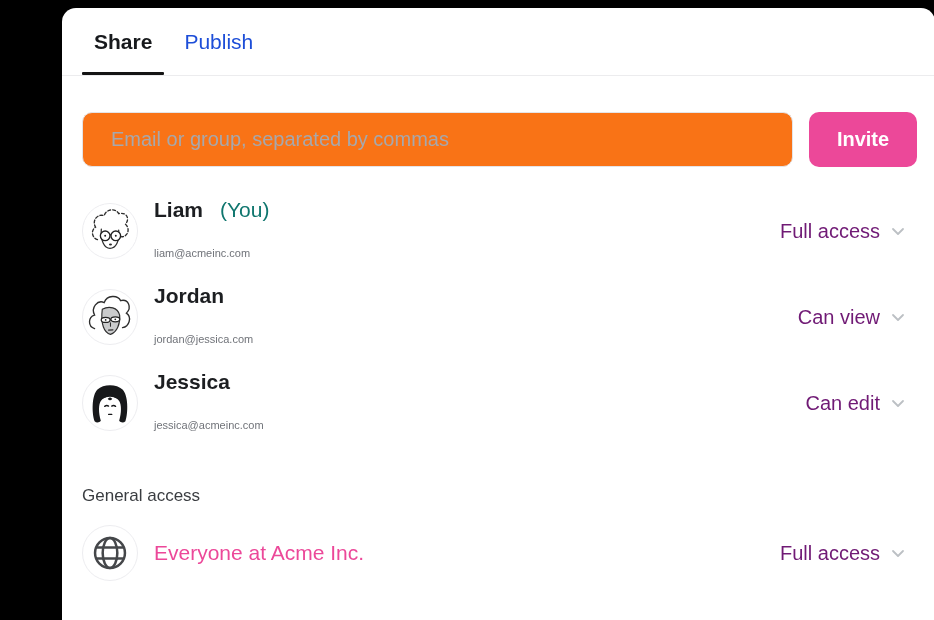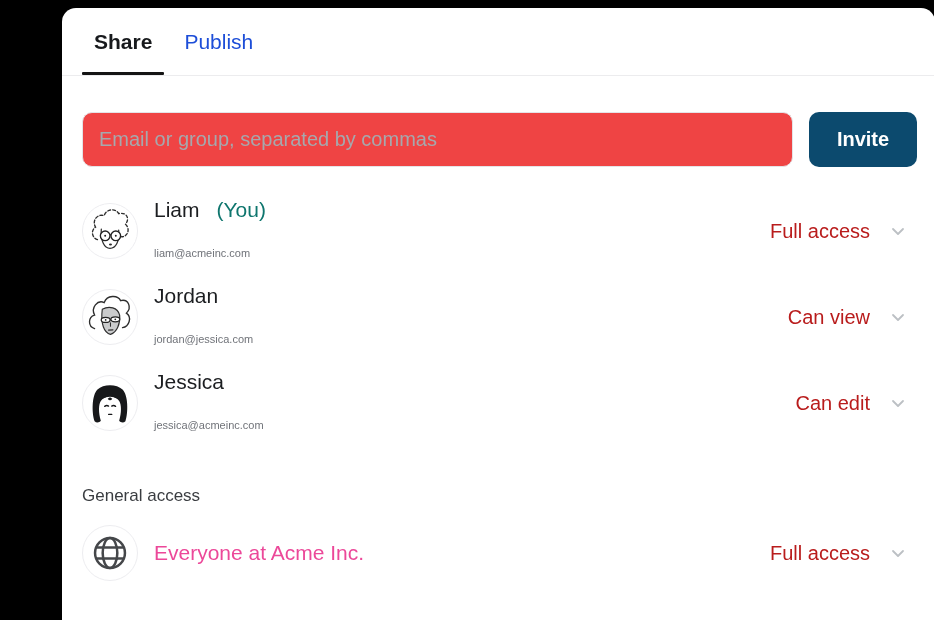--- a/index.html
+++ b/index.html
@@ -26,48 +26,48 @@
     content: ""; position: absolute; left: 0; right: 0; bottom: 0;
     height: 3px; background: #141414; border-radius: 1px;
   }
 
   
   .content { padding: 0 18px 0 20px; }
 
   .invite-row { display: flex; align-items: center; margin-top: 36px; }
   .email-input {
     flex: 1; height: 55px; border: 1.5px solid #e4e4e7; border-radius: 10px;
-    background: #ef4444; padding: 0 16px; font-size: 20px; color: #33363a;
+    background: #f97316; padding: 0 28px; font-size: 20px; color: #33363a;
     font-family: inherit; outline: none;
   }
   .email-input::placeholder { color: #a6a8ad; }
   .invite-btn {
     width: 108px; height: 55px; margin-left: 16px; border: none; border-radius: 10px;
-    background: #0c4a6e; color: #fff; font-size: 20px; font-weight: 600;
+    background: #ec4899; color: #fff; font-size: 20px; font-weight: 600;
     font-family: inherit; cursor: pointer;
   }
 
   .members { margin-top: 21px; }
   .row { display: flex; align-items: center; height: 86px; padding-right: 10px; }
 
   .avatar {
     width: 56px; height: 56px; border-radius: 50%; background: #fff;
     border: 1.5px solid #ededf0; overflow: hidden; flex: none;
     display: flex; align-items: center; justify-content: center;
   }
   .info { margin-left: 16px; }
   .name-line { font-size: 21px; line-height: 26px; }
-  .name { font-weight: 400; color: #1c1e21; }
+  .name { font-weight: 700; color: #1c1e21; }
   .suffix { font-weight: 400; color: #0f766e; margin-left: 17px; }
   .email { font-size: 11px; line-height: 24px; color: #707379; margin-top: 18px; }
 
   .spacer { flex: 1; }
   .role {
-    display: flex; align-items: center; gap: 19px; cursor: pointer;
-    font-size: 20px; color: #b91c1c; white-space: nowrap;
+    display: flex; align-items: center; gap: 9px; cursor: pointer;
+    font-size: 20px; color: #701a75; white-space: nowrap;
   }
   .chev { display: block; }
 
   .section-label { margin-top: 40px; font-size: 17px; font-weight: 500; color: #3a3d41; line-height: 20px; }
   .everyone-row { margin-top: 4px; }
   .everyone-name { margin-left: 16px; font-size: 21px; font-weight: 400; color: #ec4899; }
 </style>
 </head>
 <body>
 

